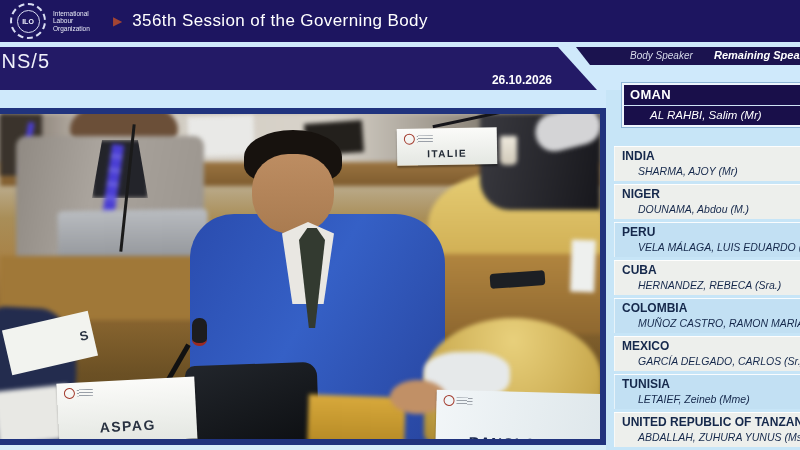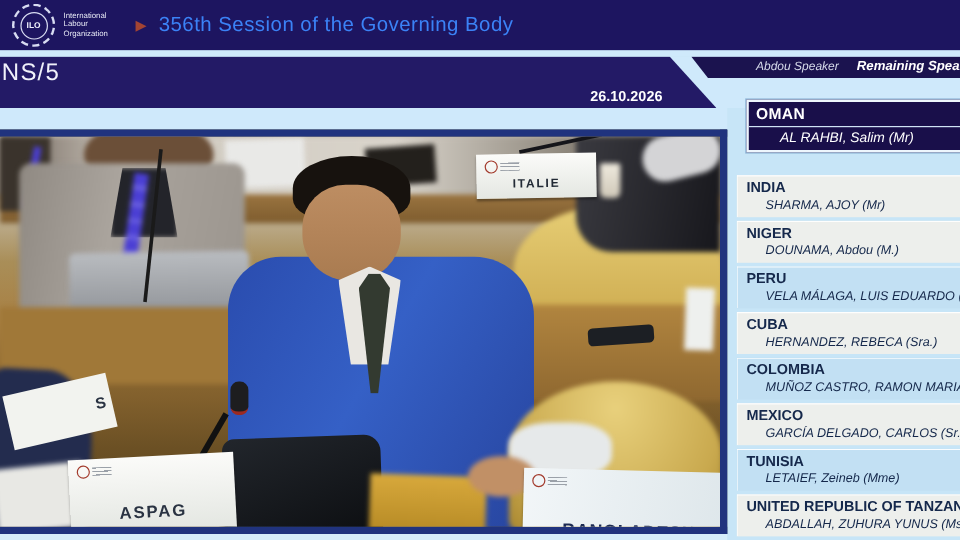--- a/index.html
+++ b/index.html
@@ -9,21 +9,21 @@
   
   .topbar{position:absolute;top:0;left:0;width:800px;height:42px;background:#1d1560;
           display:flex;align-items:center;padding-left:10px;box-sizing:border-box;}
   .ilo-logo{width:32px;height:32px;border-radius:50%;border:2px dashed #d8dcf2;
             display:flex;align-items:center;justify-content:center;flex:0 0 auto;}
   .ilo-logo .inner{width:21px;height:21px;border-radius:50%;border:1.5px solid #d8dcf2;
             display:flex;align-items:center;justify-content:center;
             font-size:7px;font-weight:bold;color:#eef0fb;}
   .org-name{margin-left:7px;color:#e8eaf6;font-size:6.5px;line-height:7.5px;width:58px;}
   .play-arrow{color:#a34433;font-size:12px;margin:0 10px 0 2px;}
-  .session-title{color:#3b82f6;font-size:17px;font-weight:normal;letter-spacing:.4px;margin:0;}
+  .session-title{color:#ffffff;font-size:17px;font-weight:normal;letter-spacing:.4px;margin:0;}
 
   .divider-strip{position:absolute;top:42px;left:0;width:800px;height:5px;background:#cfe9fb;}
 
   
   .band2{position:absolute;top:47px;left:0;width:800px;height:43px;background:#cfe9fb;}
   .subbar-left{position:absolute;top:47px;left:0;width:600px;height:43px;background:#231a66;
                clip-path:polygon(0 0,558px 0,597px 100%,0 100%);}
   .doc-ref{position:absolute;left:-5px;top:3px;color:#f0f1fa;font-size:20px;letter-spacing:1px;}
   .session-date{position:absolute;right:48px;bottom:3px;color:#fff;font-size:12px;font-weight:bold;}
   .speaker-header{position:absolute;top:47px;left:572px;width:228px;height:18px;background:#1b134f;
@@ -148,21 +148,21 @@
   </header>
 
   <div class="divider-strip"></div>
 
   <div class="band2"></div>
   <div class="subbar-left">
     <span class="doc-ref">INS/5</span>
     <span class="session-date">26.10.2026</span>
   </div>
   <div class="speaker-header">
-    <span class="next-label">Abdou Speaker</span>
+    <span class="next-label">Body Speaker</span>
     <span class="remaining-label">Remaining Speakers</span>
   </div>
   <div class="band3"></div>
 
   <div class="video-frame">
     <div class="scene">
       <div class="wall-top soft"></div>
       <div class="wood-rail soft"></div>
       <div class="tl-figure soft"></div>
       <div class="tl-lanyard soft"></div>

